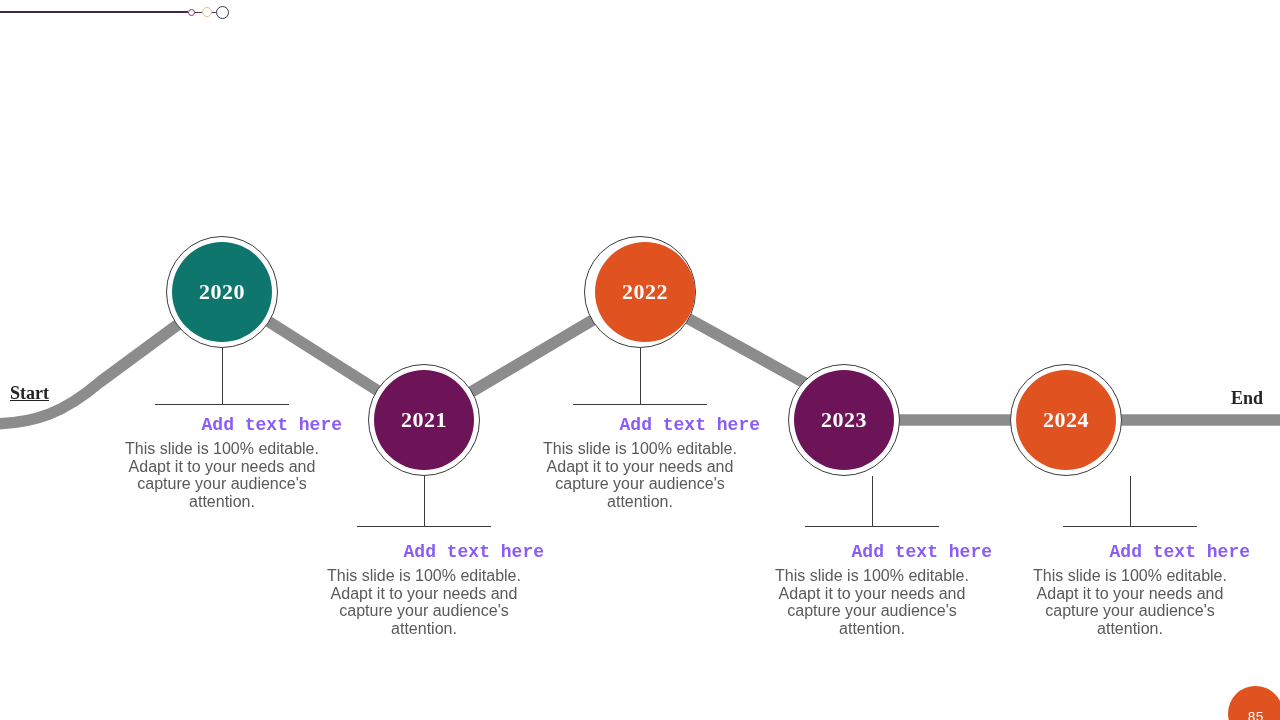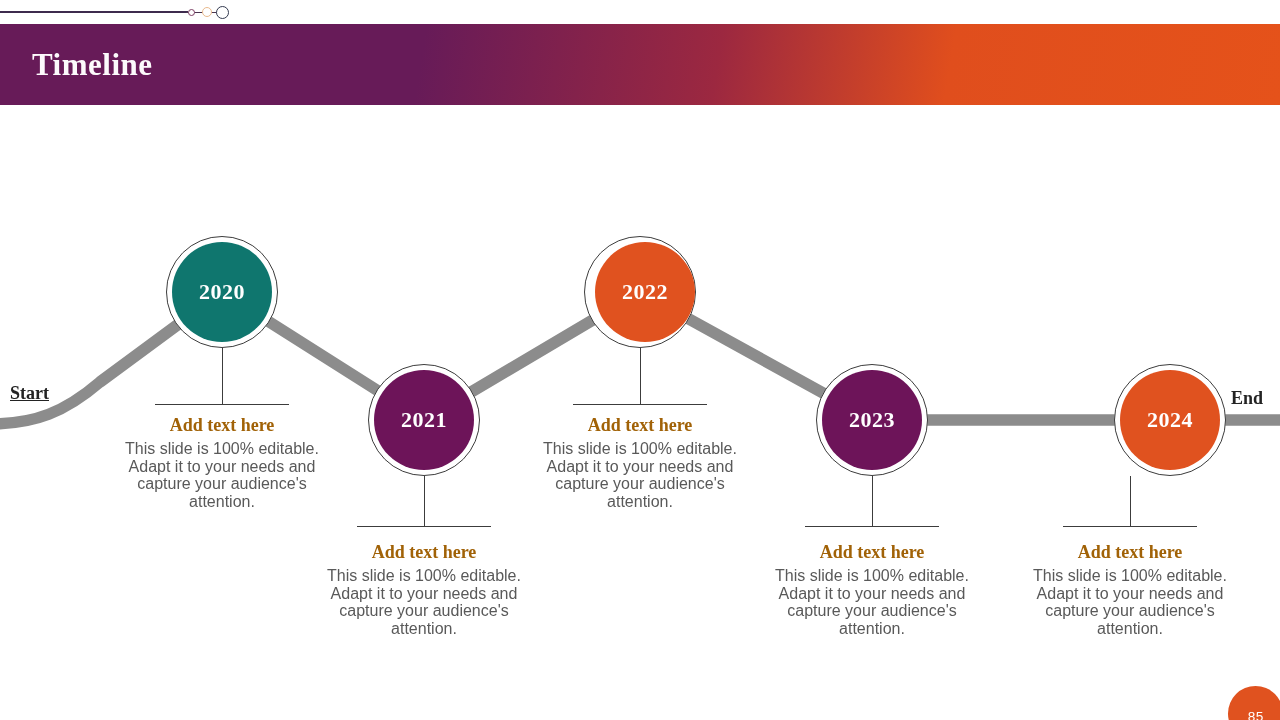--- a/index.html
+++ b/index.html
@@ -47,42 +47,42 @@
   }
   .ms-fill {
     width:100px; height:100px; border-radius:50%;
     display:flex; align-items:center; justify-content:center;
     color:#ffffff; font-family:"Liberation Serif", serif; font-weight:bold;
     font-size:22px; letter-spacing:0.5px;
   }
   .c-m0 { left:166px;  top:236px; }
   .c-m1 { left:368px;  top:364px; }
   .c-m2 { left:584px;  top:236px;justify-content:flex-end; }
-  .c-m3 { left:816px;  top:364px;text-align:center; }
-  .c-m4 { left:1114px; top:364px; }
+  .c-m3 { left:788px;  top:364px;text-align:center; }
+  .c-m4 { left:1010px; top:364px; }
 
   
   .stem  { position:absolute; width:1px; background:#3c3c3c; }
   .hline { position:absolute; height:1px; width:134px; background:#3c3c3c; }
   .s-m0 { left:222px;  top:348px; height:57px; }
   .s-m1 { left:424px;  top:476px; height:50px; }
   .s-m2 { left:640px;  top:348px; height:57px; }
   .s-m3 { left:872px;  top:476px; height:50px; }
   .s-m4 { left:1130px; top:476px; height:50px; }
   .h-m0 { left:155px;  top:404px; }
   .h-m1 { left:357px;  top:526px; }
   .h-m2 { left:573px;  top:404px; }
   .h-m3 { left:805px;  top:526px; }
   .h-m4 { left:1063px; top:526px; }
 
   
   .ms-heading {
-    position:absolute; width:240px; text-align:center;
-    font-family:Liberation Serif, serif; font-weight:bold;
-    font-size:18px; color:#a16207;
+    position:absolute; width:240px; text-align:right;
+    font-family:Liberation Mono, monospace; font-weight:bold;
+    font-size:18px; color:#8b5cf6;
   }
   .t-m0 { left:102px;  top:415px; }
   .t-m1 { left:304px;  top:542px; }
   .t-m2 { left:520px;  top:415px; }
   .t-m3 { left:752px;  top:542px; }
   .t-m4 { left:1010px; top:542px; }
 
   .ms-body {
     position:absolute; width:214px; text-align:center;
     font-size:16px; line-height:17.5px; color:#595959;
@@ -105,23 +105,20 @@
 <body>
 
 <div class="slide">
 
   <div class="decor-line" style="background: rgb(62, 43, 78);"></div>
   <div class="decor-track"></div>
   <div class="decor-c decor-c1" style="border-color: rgb(123, 60, 98);"></div>
   <div class="decor-c decor-c2" style="border-color: rgb(233, 186, 142);"></div>
   <div class="decor-c decor-c3" style="border-color: rgb(51, 58, 79);"></div>
 
-  <div class="header">
-    <div class="header-title">Timeline</div>
-  </div>
 
   <svg class="path-svg" viewBox="0 0 1280 720">
     <path d="M -10 424 C 35 424 65 412 100 382 L 222 292 L 424 420 L 640 292 L 872 420 L 1292 420" fill="none" stroke-width="11.5" stroke-linejoin="round" stroke="#8c8c8c"></path>
   </svg>
 
   <div class="edge-label start-label">Start</div>
   <div class="edge-label end-label">End</div>
 
   <div class="stem s-m0"></div>
   <div class="hline h-m0"></div>

